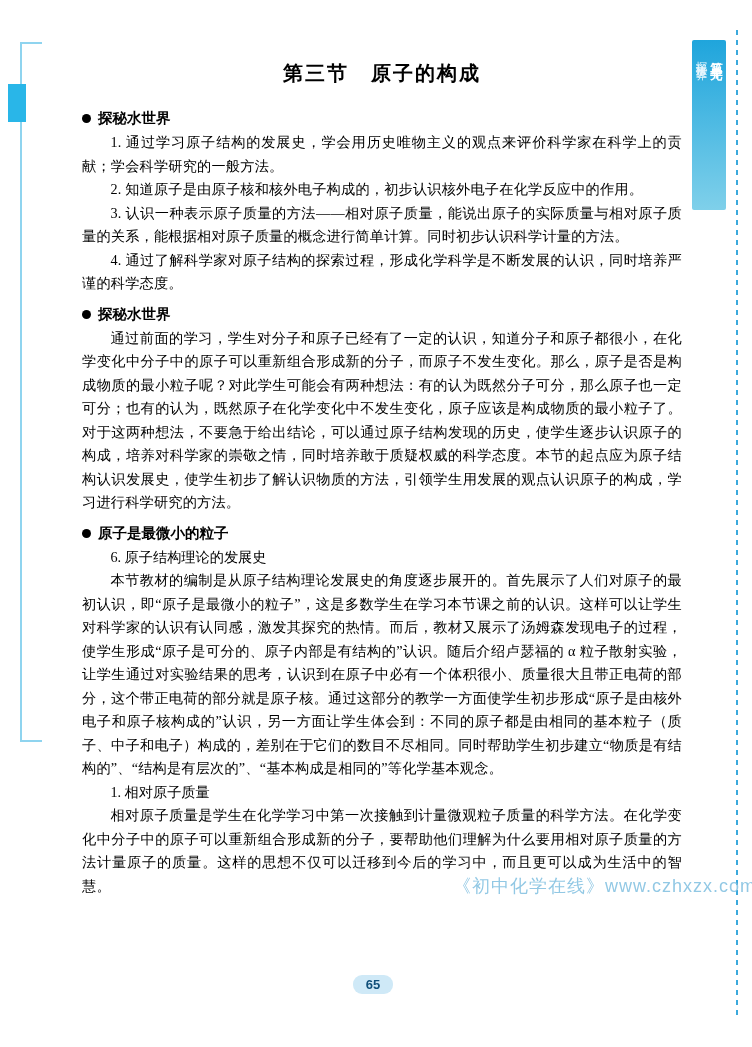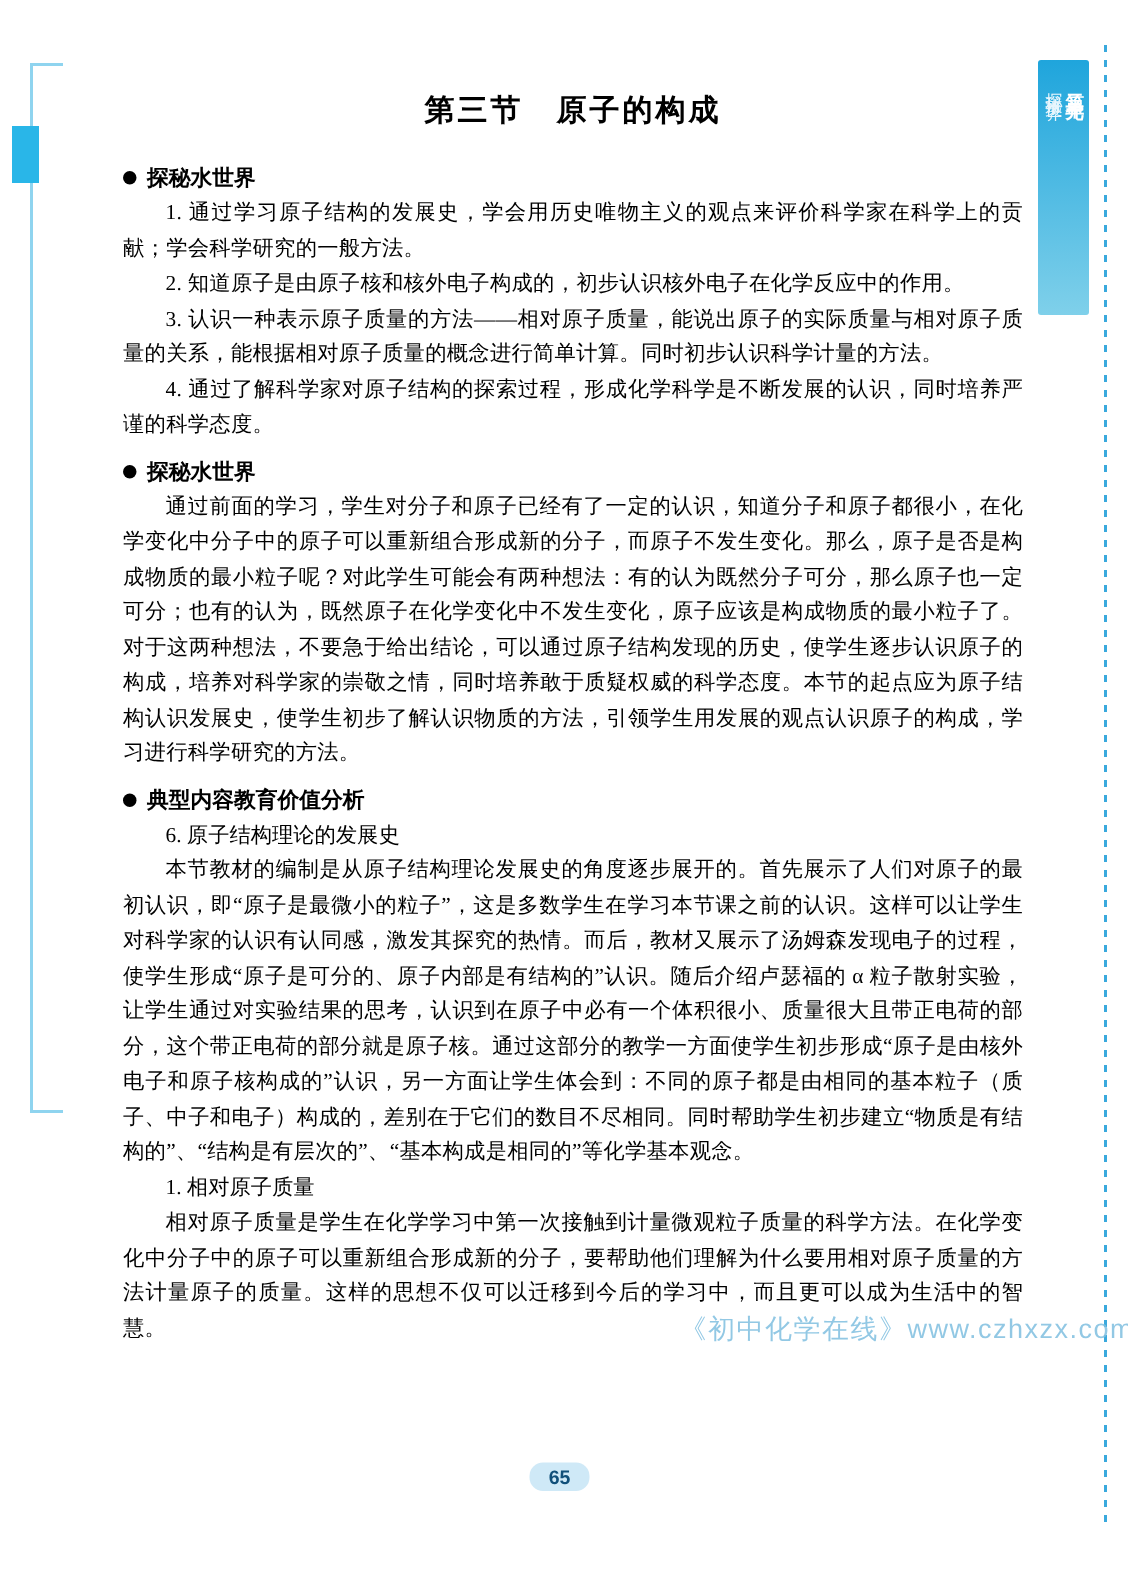--- a/index.html
+++ b/index.html
@@ -221,21 +221,21 @@
     <p class="para">4. 通过了解科学家对原子结构的探索过程，形成化学科学是不断发展的认识，同时培养严谨的科学态度。</p>
 
     <div class="sec-head">
       <span class="bullet"></span>
       <span>探秘水世界</span>
     </div>
     <p class="para">通过前面的学习，学生对分子和原子已经有了一定的认识，知道分子和原子都很小，在化学变化中分子中的原子可以重新组合形成新的分子，而原子不发生变化。那么，原子是否是构成物质的最小粒子呢？对此学生可能会有两种想法：有的认为既然分子可分，那么原子也一定可分；也有的认为，既然原子在化学变化中不发生变化，原子应该是构成物质的最小粒子了。对于这两种想法，不要急于给出结论，可以通过原子结构发现的历史，使学生逐步认识原子的构成，培养对科学家的崇敬之情，同时培养敢于质疑权威的科学态度。本节的起点应为原子结构认识发展史，使学生初步了解认识物质的方法，引领学生用发展的观点认识原子的构成，学习进行科学研究的方法。</p>
 
     <div class="sec-head">
       <span class="bullet"></span>
-      <span>典型内容教育价值分析</span>
+      <span>原子是最微小的粒子</span>
     </div>
     <p class="sub-head">6. 原子结构理论的发展史</p>
     <p class="para">本节教材的编制是从原子结构理论发展史的角度逐步展开的。首先展示了人们对原子的最初认识，即“原子是最微小的粒子”，这是多数学生在学习本节课之前的认识。这样可以让学生对科学家的认识有认同感，激发其探究的热情。而后，教材又展示了汤姆森发现电子的过程，使学生形成“原子是可分的、原子内部是有结构的”认识。随后介绍卢瑟福的 α 粒子散射实验，让学生通过对实验结果的思考，认识到在原子中必有一个体积很小、质量很大且带正电荷的部分，这个带正电荷的部分就是原子核。通过这部分的教学一方面使学生初步形成“原子是由核外电子和原子核构成的”认识，另一方面让学生体会到：不同的原子都是由相同的基本粒子（质子、中子和电子）构成的，差别在于它们的数目不尽相同。同时帮助学生初步建立“物质是有结构的”、“结构是有层次的”、“基本构成是相同的”等化学基本观念。</p>
     <p class="sub-head">1. 相对原子质量</p>
     <p class="para">相对原子质量是学生在化学学习中第一次接触到计量微观粒子质量的科学方法。在化学变化中分子中的原子可以重新组合形成新的分子，要帮助他们理解为什么要用相对原子质量的方法计量原子的质量。这样的思想不仅可以迁移到今后的学习中，而且更可以成为生活中的智慧。</p>
 
   </div>
 
   <div class="watermark">《初中化学在线》www.czhxzx.com</div>
 

